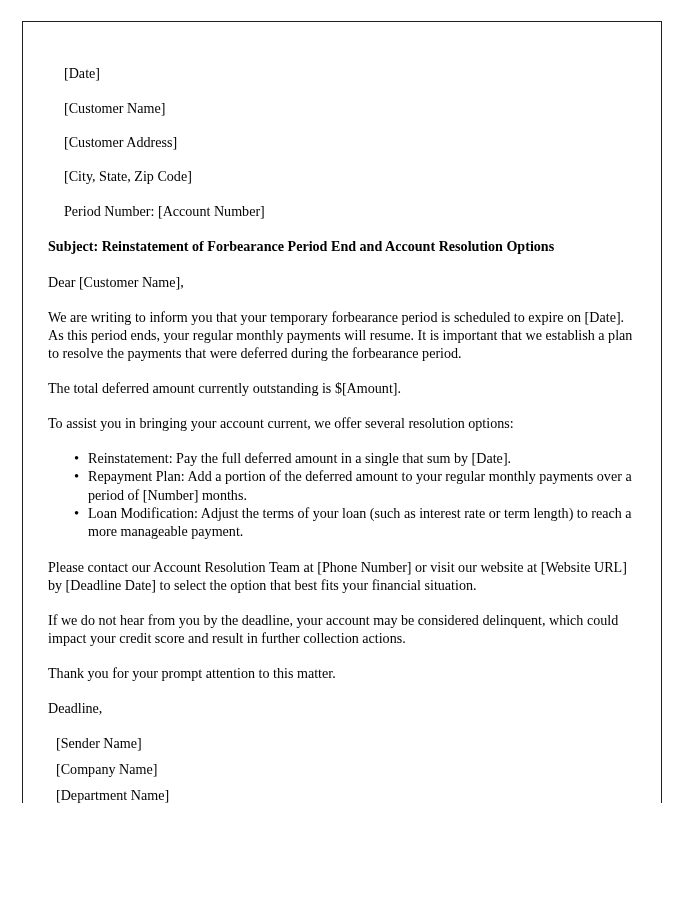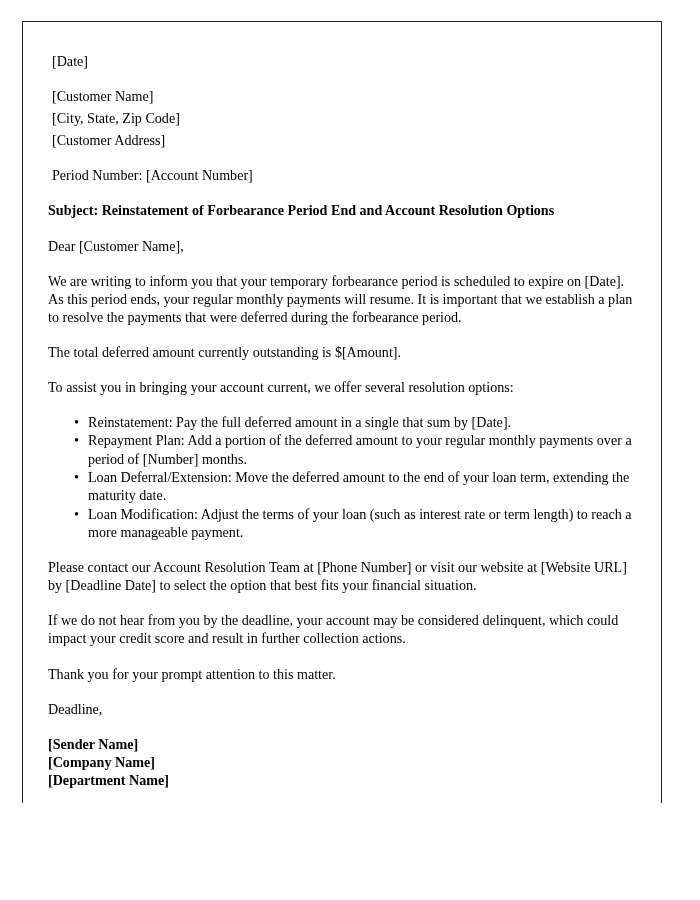--- a/index.html
+++ b/index.html
@@ -42,21 +42,21 @@
   }
 
   .block {
     margin: 0 0 17px 0;
   }
   .block:last-child {
     margin-bottom: 0;
   }
 
   .tight-line {
-    margin: 4px;
+    margin: 16px;
     line-height: 18.1px;
     white-space: pre;
   }
 
   .subject-line {
     font-weight: bold;
     margin: 0 0 17px 0;
     line-height: 18.1px;
   }
 
@@ -83,38 +83,37 @@
     left: 26px;
     top: 0;
     font-size: 14.5px;
     line-height: 18.3px;
   }
   .opt-term {
     font-weight: normal;
   }
 
   .sig-block .tight-line {
-    margin: 0;
-    font-weight: bold;
+    margin: 8px;
   }
 </style>
 </head>
 <body>
 
 <div class="page-sheet">
   <div class="page-body">
 
     <div class="block">
       <div class="tight-line">[Date]</div>
     </div>
 
     <div class="block">
       <div class="tight-line">[Customer Name]</div>
+      <div class="tight-line">[Customer Address]</div>
       <div class="tight-line">[City, State, Zip Code]</div>
-      <div class="tight-line">[Customer Address]</div>
     </div>
 
     <div class="block">
       <div class="tight-line">Period Number: [Account Number]</div>
     </div>
 
     <div class="subject-line">Subject: Reinstatement of Forbearance Period End and Account Resolution Options</div>
 
     <div class="para">Dear [Customer Name],</div>
 
@@ -125,23 +124,20 @@
     <div class="para">To assist you in bringing your account current, we offer several resolution options:</div>
 
     <ul class="options-list">
       <li>
         <span class="opt-term">Reinstatement:</span><span> Pay the full deferred amount in a single that sum by [Date].</span>
       </li>
       <li>
         <span class="opt-term">Repayment Plan:</span><span> Add a portion of the deferred amount to your regular monthly payments over a period of [Number] months.</span>
       </li>
       <li>
-        <span class="opt-term">Loan Deferral/Extension:</span><span> Move the deferred amount to the end of your loan term, extending the maturity date.</span>
-      </li>
-      <li>
         <span class="opt-term">Loan Modification:</span><span> Adjust the terms of your loan (such as interest rate or term length) to reach a more manageable payment.</span>
       </li>
     </ul>
 
     <div class="para">Please contact our Account Resolution Team at [Phone Number] or visit our website at [Website URL] by [Deadline Date] to select the option that best fits your financial situation.</div>
 
     <div class="para">If we do not hear from you by the deadline, your account may be considered delinquent, which could impact your credit score and result in further collection actions.</div>
 
     <div class="para">Thank you for your prompt attention to this matter.</div>
 

